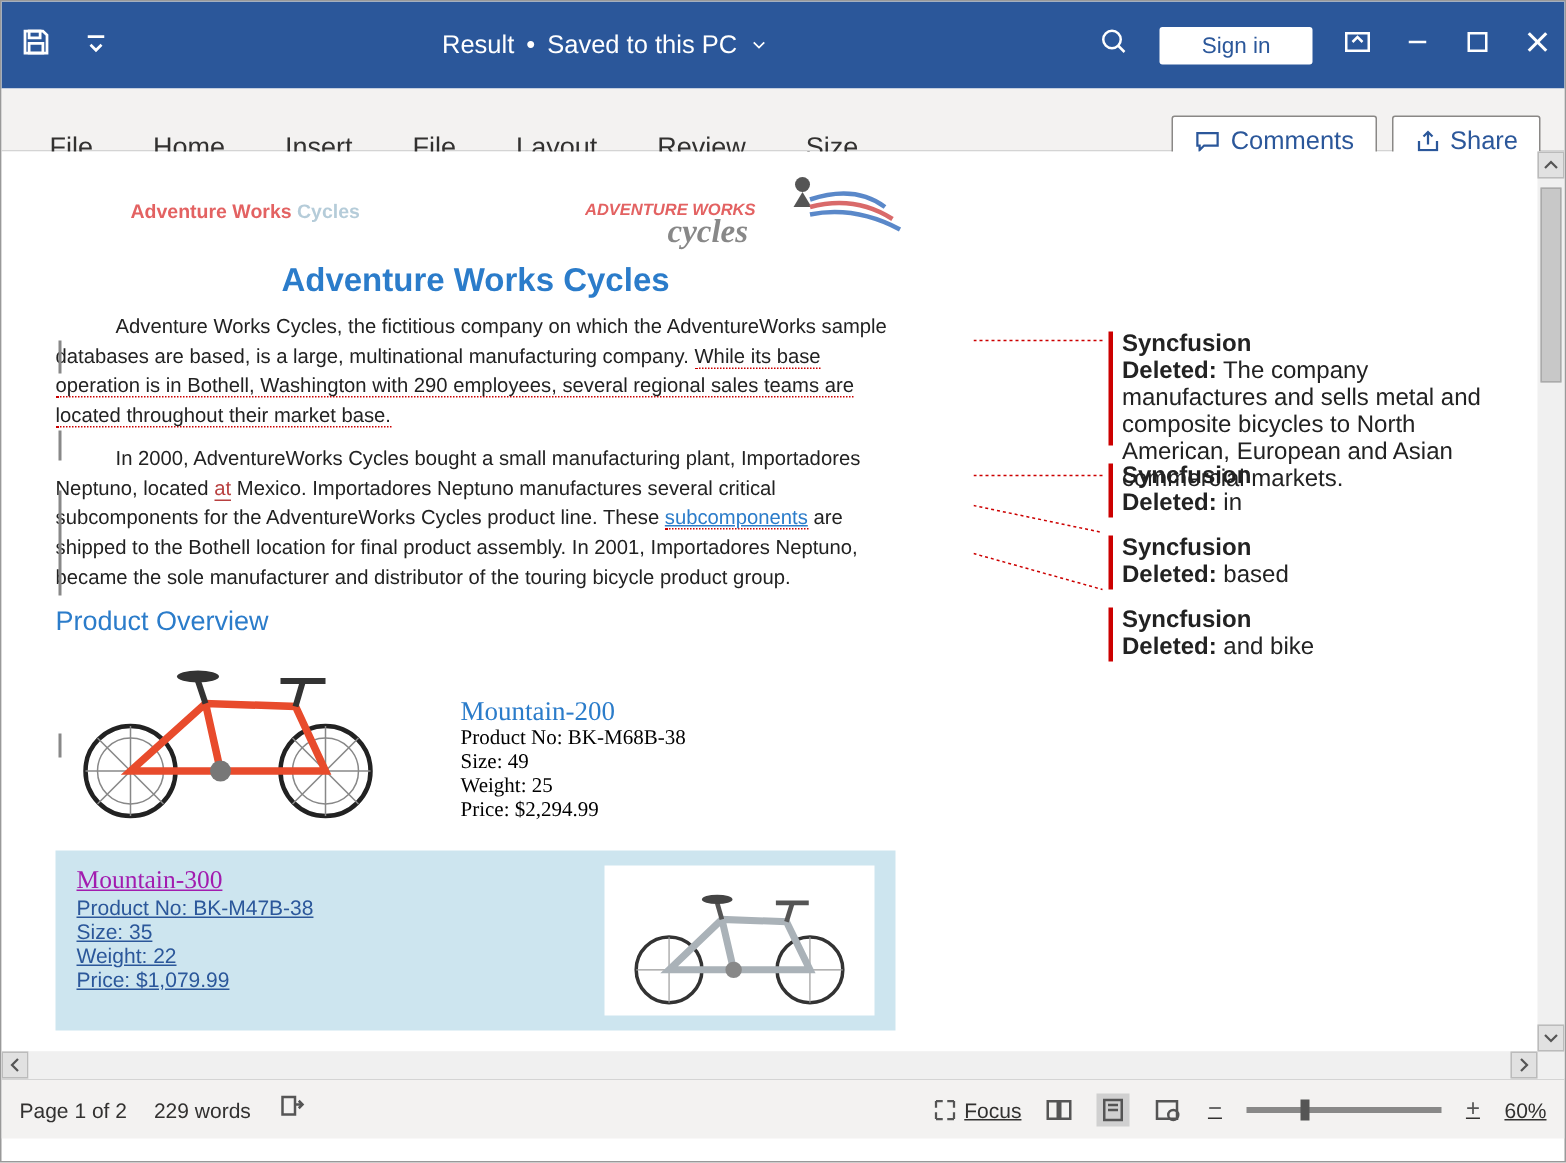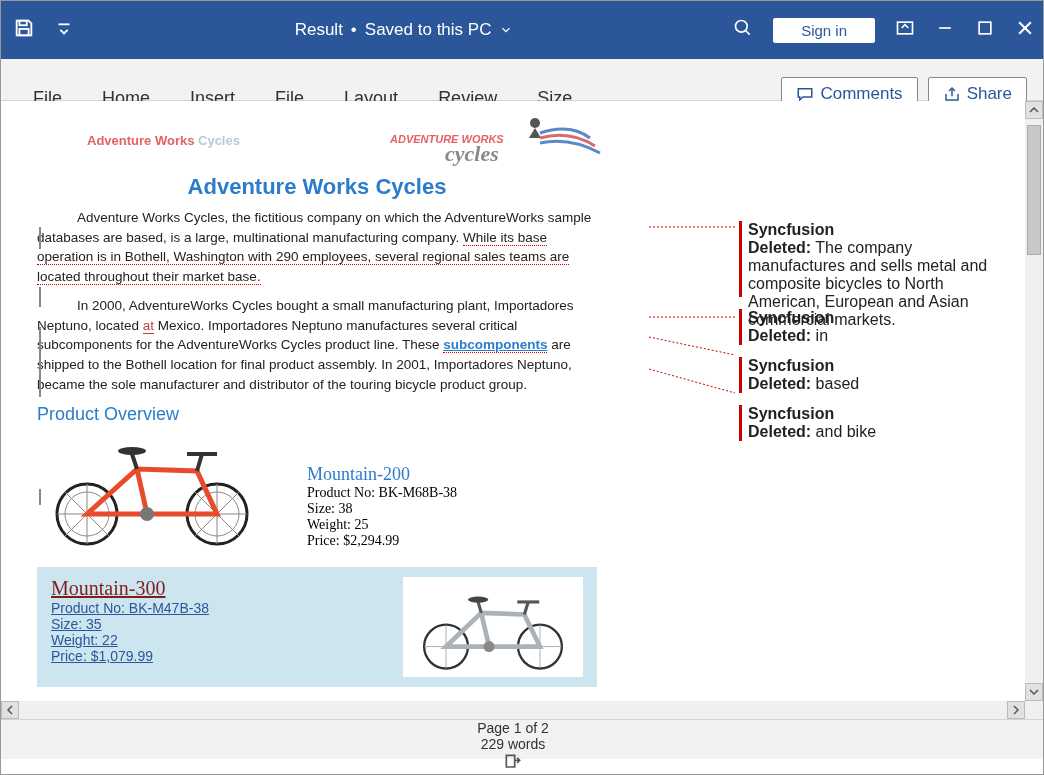--- a/index.html
+++ b/index.html
@@ -22,40 +22,40 @@
 .doc-scroll { flex: 1; overflow: hidden; position: relative; padding: 12px 0 0 12px; }
 .page-content { padding-left: 24px; padding-right: 8px; }
 .header-row { display: flex; align-items: center; gap: 20px; margin-left: 50px; }
 .brand-text { font-size: 13px; color: #e36262; font-weight: bold; }
 .brand-text .cy { color: #b5ccd9; font-weight: bold; }
 .logo-svg { margin-left: 130px; }
 .doc-title-main { color: #2b7cca; font-size: 22px; font-weight: bold; text-align: center; margin: 6px 0 8px; width: 560px; }
 .para { font-size: 13.5px; color: #222; line-height: 1.45; width: 560px; margin-bottom: 10px; }
 .trk { border-bottom: 1px dotted #c00; }
 .trk-ins { color: #b84040; border-bottom: 1px solid #b84040; }
-.sub-link { color: #2b7cca; text-decoration: underline; border-bottom: 1px dotted #c00; font-weight: bold; }
+.sub-link { color: #2b7cca; text-decoration: underline; border-bottom: 1px dotted #c00; }
 .rev-mark { border-left: 2px solid #888; position: absolute; left: 38px; width: 0; }
 .section-head { color: #2b7cca; font-size: 18px; margin: 6px 0 4px; }
 .product-row { display: flex; gap: 40px; align-items: flex-end; }
 .bike-svg { width: 230px; height: 120px; }
 .prod-details { font: 14px 'Times New Roman', serif; color: #000; }
 .prod-name { color: #2b7cca; font-size: 18px; font-family: 'Segoe UI'; }
 .selected-block { background: #cde5ef; padding: 10px 14px; display: flex; justify-content: space-between; width: 560px; margin-top: 18px; }
 .selected-block .selected-text { color: #2b579a; text-decoration: underline; font-size: 14px; }
-.selected-block .prod-name-sel { font-size: 20px; font-family: 'Segoe UI'; color: #7f1d1d; text-decoration: underline; }
+.selected-block .prod-name-sel { font-size: 17px; font-family: 'Segoe UI'; color: #a21caf; text-decoration: underline; }
 .balloon-col { position: absolute; left: 738px; top: 120px; width: 268px; }
 .balloon-sep { border-left: 3px solid #c00; padding-left: 6px; margin-bottom: 12px; font-size: 16px; color: #222; }
 .balloon-sep .bu { font-weight: bold; }
 .vscroll { position: absolute; right: 0; top: 0; width: 18px; height: 100%; background: #f0f0f0; }
 .vscroll-btn { width: 18px; height: 18px; background: #e1e1e1; border: 1px solid #bbb; display: flex; align-items: center; justify-content: center; cursor: pointer; }
 .vscroll-thumb { width: 14px; margin: 2px; background: #c8c8c8; border: 1px solid #aaa; cursor: pointer; }
 .hscroll { position: absolute; bottom: 0; left: 0; right: 18px; height: 18px; background: #f0f0f0; display: flex; }
 .hscroll-btn { width: 18px; height: 18px; background: #e1e1e1; border: 1px solid #bbb; display: flex; align-items: center; justify-content: center; cursor: pointer; }
 .hscroll-track { flex: 1; background: #f0f0f0; }
-.statusbar { height: 40px; background: #f3f2f1; border-top: 1px solid #d4d4d4; display: flex; align-items: center; padding: 0 12px; font-size: 14px; color: #323130; flex-direction: column; }
+.statusbar { height: 40px; background: #f3f2f1; border-top: 1px solid #d4d4d4; display: flex; align-items: center; padding: 0 12px; font-size: 14px; color: #323130; }
 .status-item { margin-right: 18px; }
 .statusbar-right { margin-left: auto; display: flex; align-items: center; gap: 14px; text-decoration: underline; }
 .view-btn { width: 22px; height: 22px; cursor: pointer; display: flex; align-items: center; justify-content: center; }
 .view-btn.active { background: #d0d0d0; }
 .zoom-slider { width: 130px; height: 4px; background: #888; position: relative; }
 .zoom-thumb { position: absolute; top: -5px; left: 36px; width: 6px; height: 14px; background: #555; }
 .zoom-btn { cursor: pointer; font-size: 16px; color: #555; width: 14px; text-align: center; }
 </style>
 </head>
 <body>
@@ -195,21 +195,21 @@
           <path d="M50 85 L100 40 L160 42 L180 85 L110 85 Z M100 40 L110 85" stroke="#e84b2c" stroke-width="5" fill="none"></path>
           <line x1="160" y1="42" x2="165" y2="25" stroke="#333" stroke-width="4"></line>
           <line x1="150" y1="25" x2="180" y2="25" stroke="#333" stroke-width="4"></line>
           <line x1="100" y1="40" x2="95" y2="25" stroke="#333" stroke-width="4"></line>
           <ellipse cx="95" cy="22" rx="14" ry="4" fill="#333"></ellipse>
           <circle cx="110" cy="85" r="7" fill="#777"></circle>
         </svg>
         <div class="prod-details">
           <div class="prod-name">Mountain-200</div>
           <div><span>Product No:</span> <span>BK-M68B-38</span></div>
-          <div><span>Size:</span> <span>38</span></div>
+          <div><span>Size:</span> <span>49</span></div>
           <div><span>Weight:</span> <span>25</span></div>
           <div><span>Price:</span> <span>$2,294.99</span></div>
         </div>
       </div>
 
       <div class="selected-block">
         <div>
           <div class="prod-name-sel">Mountain-300</div>
           <div class="selected-text">Product No: BK-M47B-38</div>
           <div class="selected-text">Size: 35</div>

